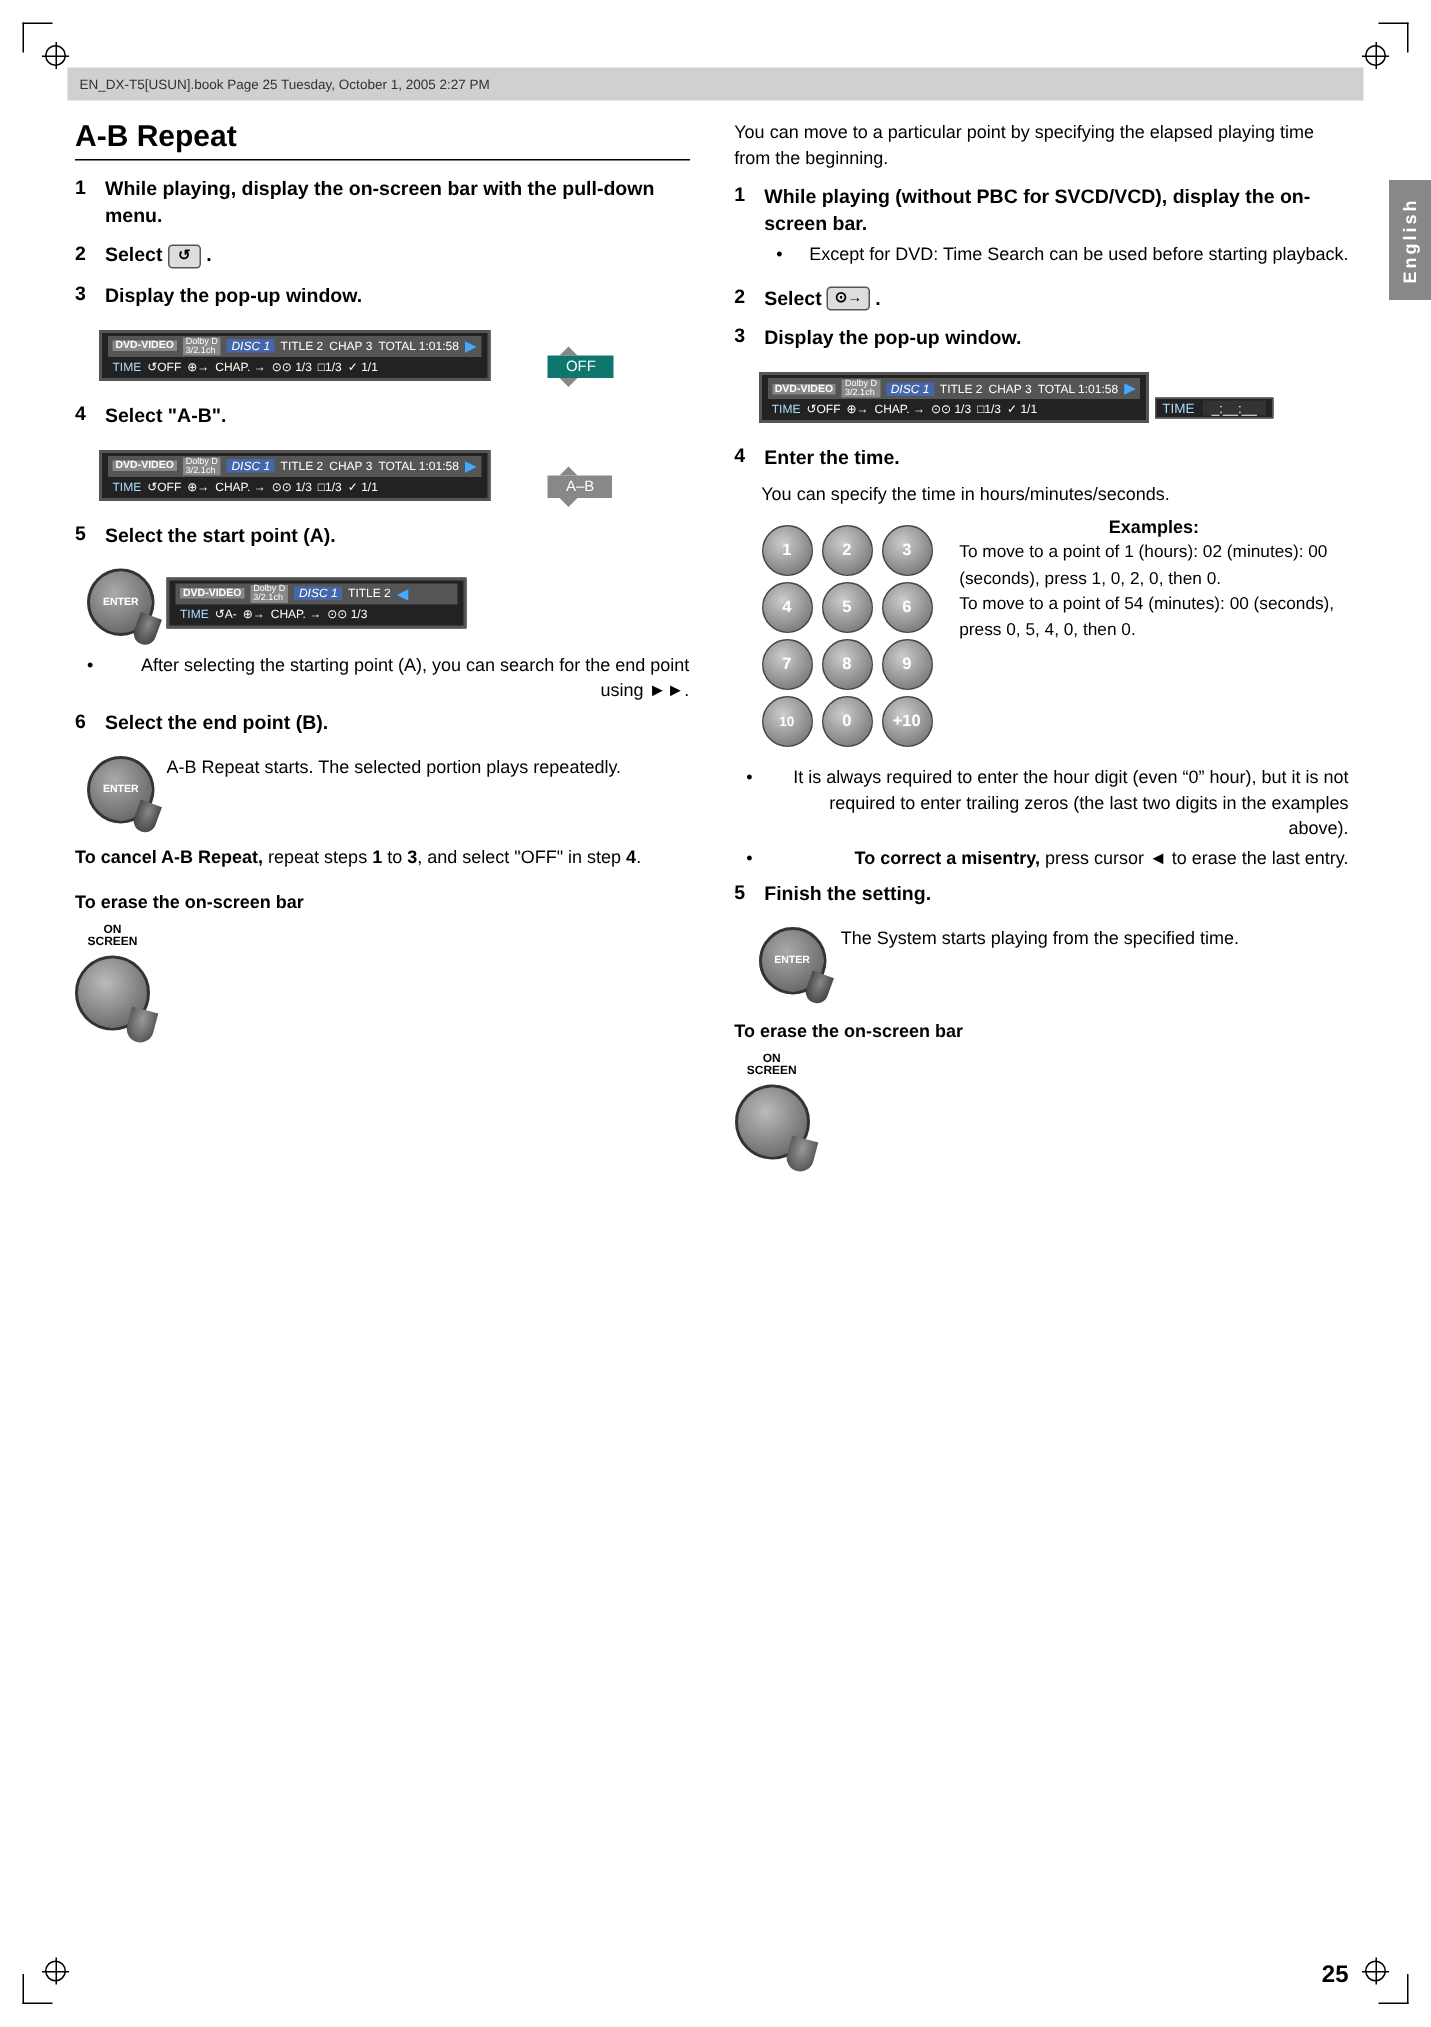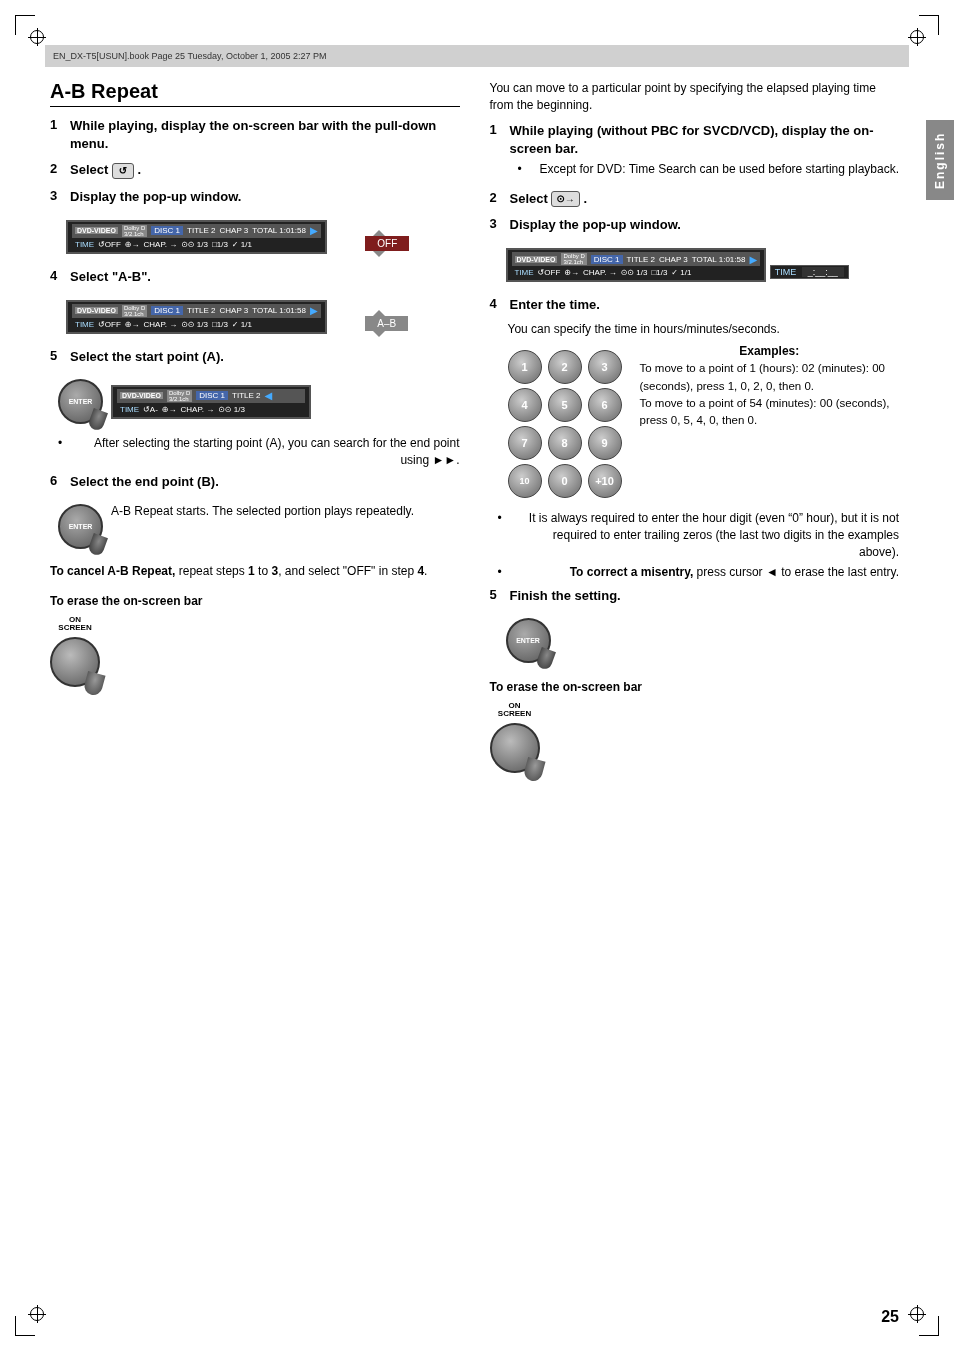--- a/index.html
+++ b/index.html
@@ -180,20 +180,21 @@
       color: #fff;
       font-size: 7px;
       padding: 0 2px;
       font-weight: bold;
     }
     .dvd-highlight {
       background: #4466aa;
       color: #fff;
       padding: 0 3px;
       font-size: 8px;
+      font-style: italic;
     }
 
     
     .enter-btn {
       width: 45px;
       height: 45px;
       border-radius: 50%;
       background: radial-gradient(circle at 40% 35%, #aaa, #555);
       border: 2px solid #333;
       display: flex;
@@ -418,21 +419,21 @@
             <span style="color:#fff;font-size:8px;">↺OFF</span>
             <span style="color:#fff;font-size:8px;">⊕→</span>
             <span style="color:#fff;font-size:8px;">CHAP. →</span>
             <span style="color:#fff;font-size:8px;">⊙⊙ 1/3</span>
             <span style="color:#fff;font-size:8px;">□1/3</span>
             <span style="color:#fff;font-size:8px;">✓ 1/1</span>
           </div>
         </div>
         <div style="margin-left:35px; display:inline-block; position:relative;">
           <div style="width:0;height:0;border-left:6px solid transparent;border-right:6px solid transparent;border-bottom:6px solid #888;margin-left:8px;"></div>
-          <div style="background:#7f1d1d;color:#fff;font-size:10px;padding:2px 12px;">OFF</div>
+          <div style="background:#0f766e;color:#fff;font-size:10px;padding:2px 12px;">OFF</div>
           <div style="width:0;height:0;border-left:6px solid transparent;border-right:6px solid transparent;border-top:6px solid #888;margin-left:8px;"></div>
         </div>
       </div>
 
       <div class="step">
         <span class="step-num">4</span>
         <span class="step-text"><b>Select "A-B".</b></span>
       </div>
 
       <div style="margin-left: 16px; margin-bottom: 8px;">
@@ -613,20 +614,21 @@
 
       <div class="step" style="margin-top:6px;">
         <span class="step-num">5</span>
         <span class="step-text"><b>Finish the setting.</b></span>
       </div>
 
       <div style="display:flex;align-items:flex-start;gap:10px;margin-left:16px;margin-bottom:12px;">
         <div class="enter-btn">
           <span style="font-size:7px;font-weight:bold;color:#fff;">ENTER</span>
         </div>
+        <p style="font-size:12px;line-height:1.4;padding-top:4px;">The System starts playing from the specified time.</p>
       </div>
 
       <div style="margin-top:10px;">
         <p class="to-erase-title">To erase the on-screen bar</p>
         <div class="erase-section">
           <div style="text-align:center;">
             <div style="font-size:8px;font-weight:bold;line-height:1;margin-bottom:2px;text-align:center;">ON<br>SCREEN</div>
             <div class="onscreen-btn"></div>
           </div>
         </div>

